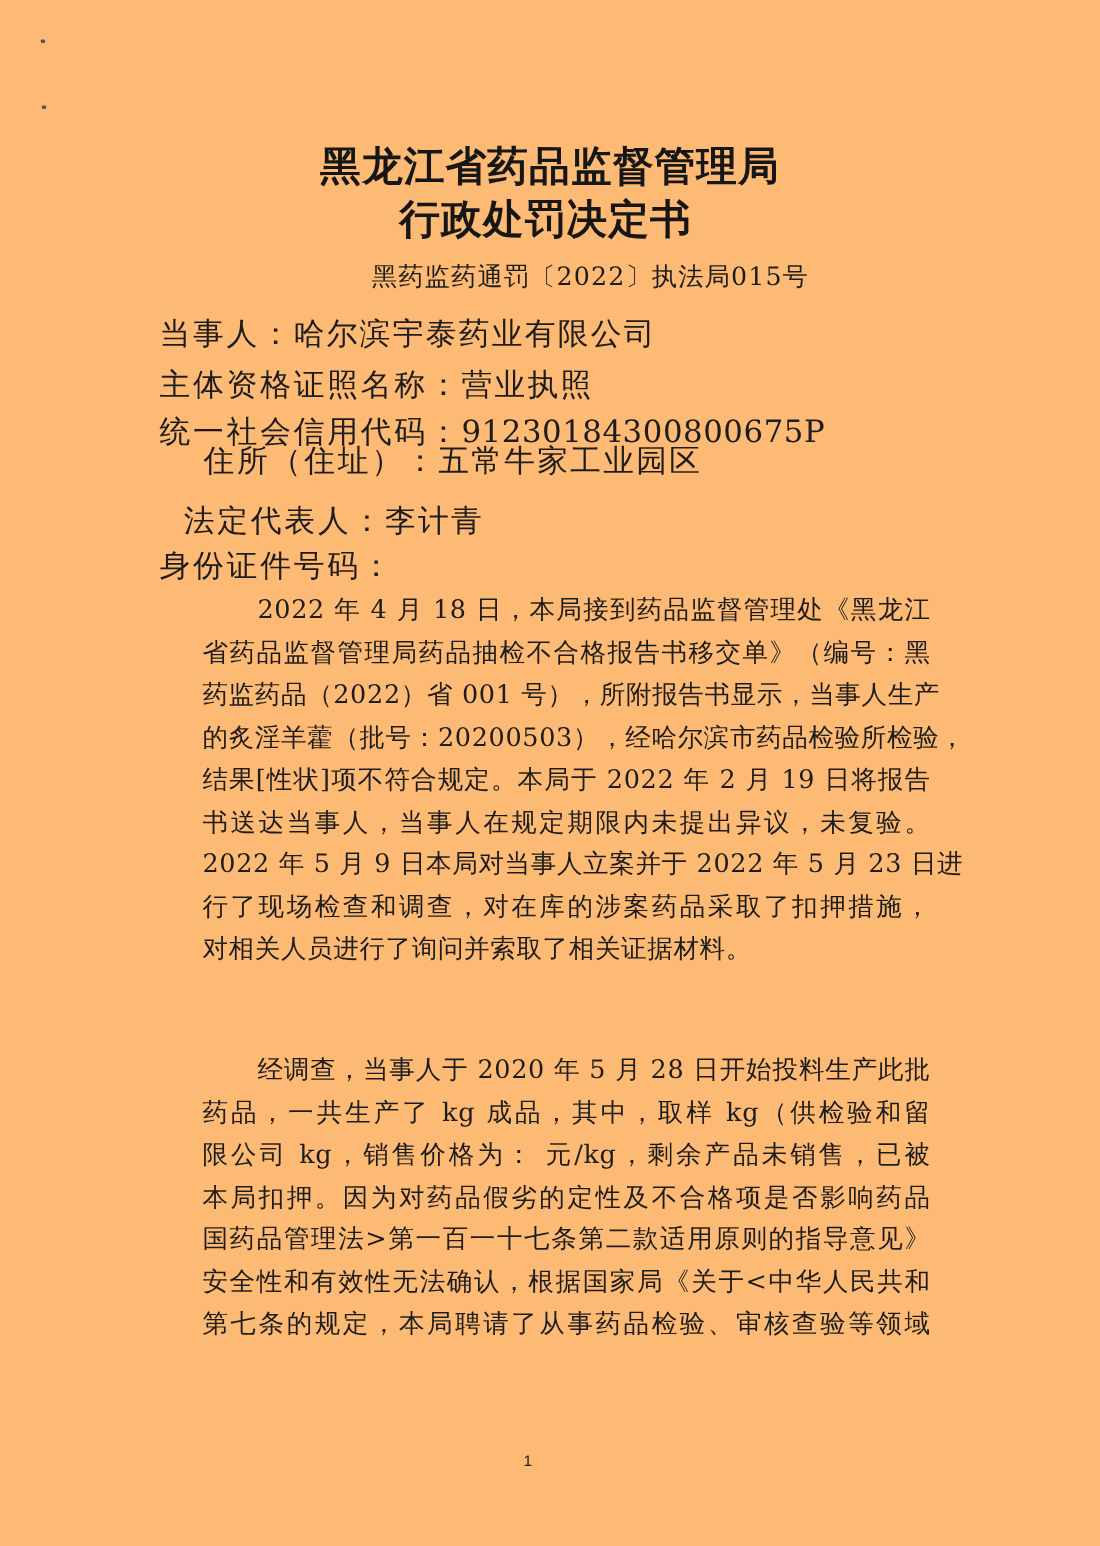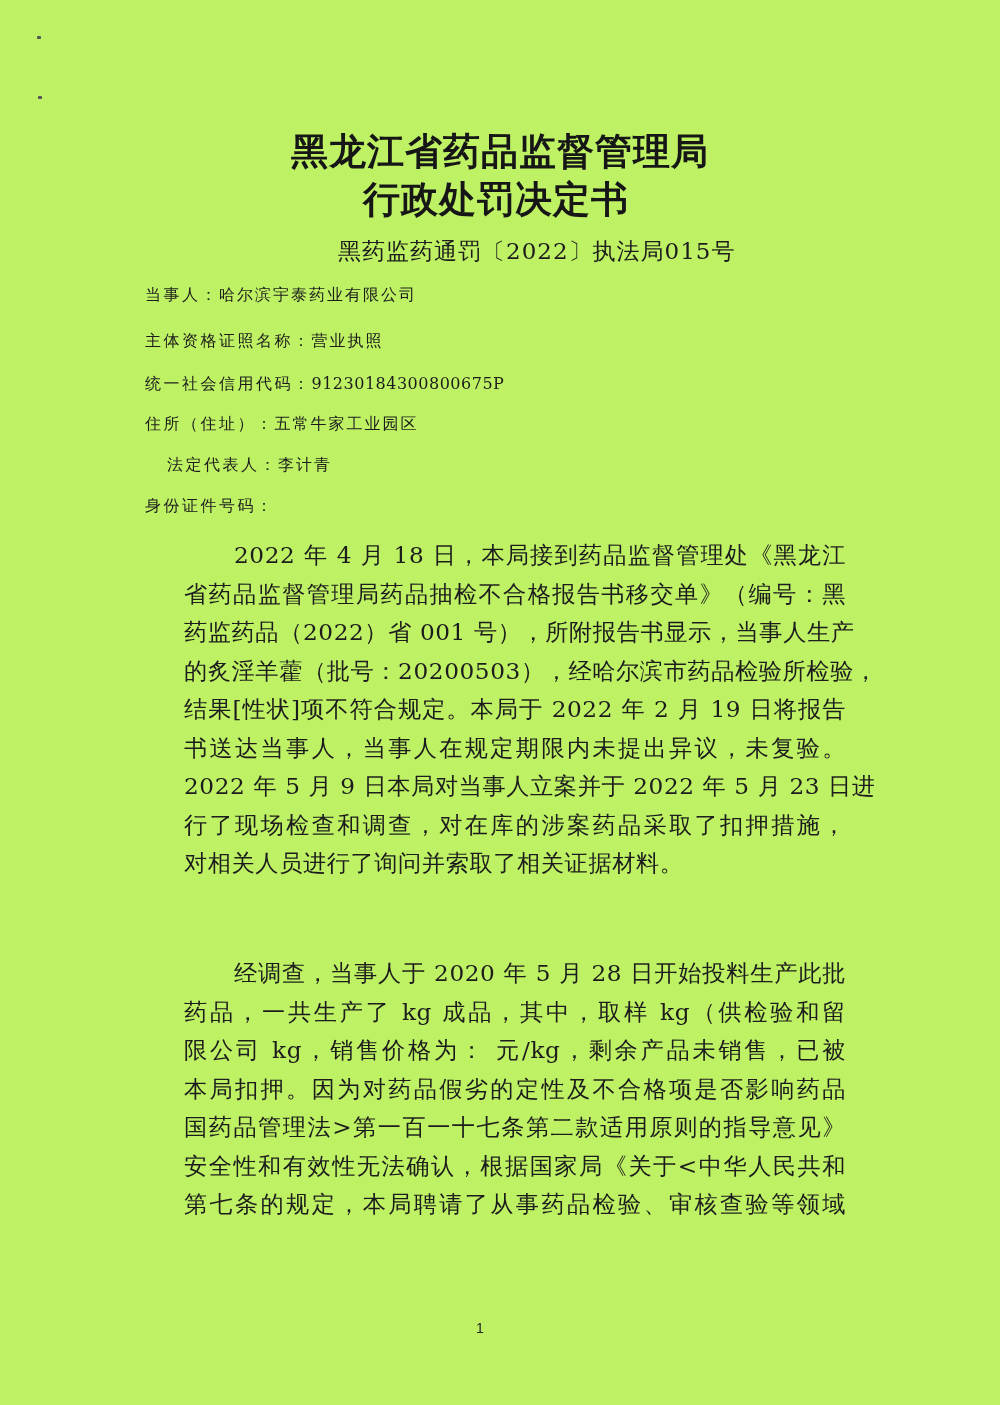--- a/index.html
+++ b/index.html
@@ -13,21 +13,21 @@
       position: relative;
       overflow: hidden;
       color: #1a1a1a;
       font-family: "DejaVu Serif", "Liberation Serif", serif;
     }
     .page {
       position: absolute;
       left: 0; top: 0;
       width: 1000px;
       height: 1405px;
-      background: #bef264;
+      background: #fdba74;
     }
     .scan-mark {
       position: absolute;
       width: 4px;
       height: 3px;
       background: #555;
       border-radius: 1px;
     }
     .title {
       position: absolute;
@@ -46,21 +46,21 @@
       position: absolute;
       top: 236px;
       left: 338px;
       font-size: 23px;
       letter-spacing: 1px;
       color: #1c1c1c;
     }
     .field {
       position: absolute;
       left: 145px;
-      font-size: 16px;
+      font-size: 28px;
       letter-spacing: 2.5px;
       color: #1c1c1c;
       white-space: nowrap;
     }
     .field .val { letter-spacing: 2px; }
     .field .val.mono { letter-spacing: 0.5px; }
     .redact {
       display: inline-block;
       width: 260px;
       height: 18px;
@@ -111,21 +111,21 @@
 
   <div class="field" style="top:285px;">
     <span>当事人：</span><span class="val">哈尔滨宇泰药业有限公司</span>
   </div>
   <div class="field" style="top:331px;">
     <span>主体资格证照名称：</span><span class="val">营业执照</span>
   </div>
   <div class="field" style="top:374px;">
     <span>统一社会信用代码：</span><span class="val mono">91230184300800675P</span>
   </div>
-  <div class="field" style="top:414px;">
+  <div class="field" style="top:400px;margin-left:40px;">
     <span>住所（住址）：</span><span class="val">五常牛家工业园区</span>
   </div>
   <div class="field" style="top:455px;margin-left:22px;">
     <span>法定代表人：</span><span class="val">李计青</span>
   </div>
   <div class="field" style="top:496px;">
     <span>身份证件号码：</span><span class="redact"></span>
   </div>
 
   <div class="para" style="top:536px;">

